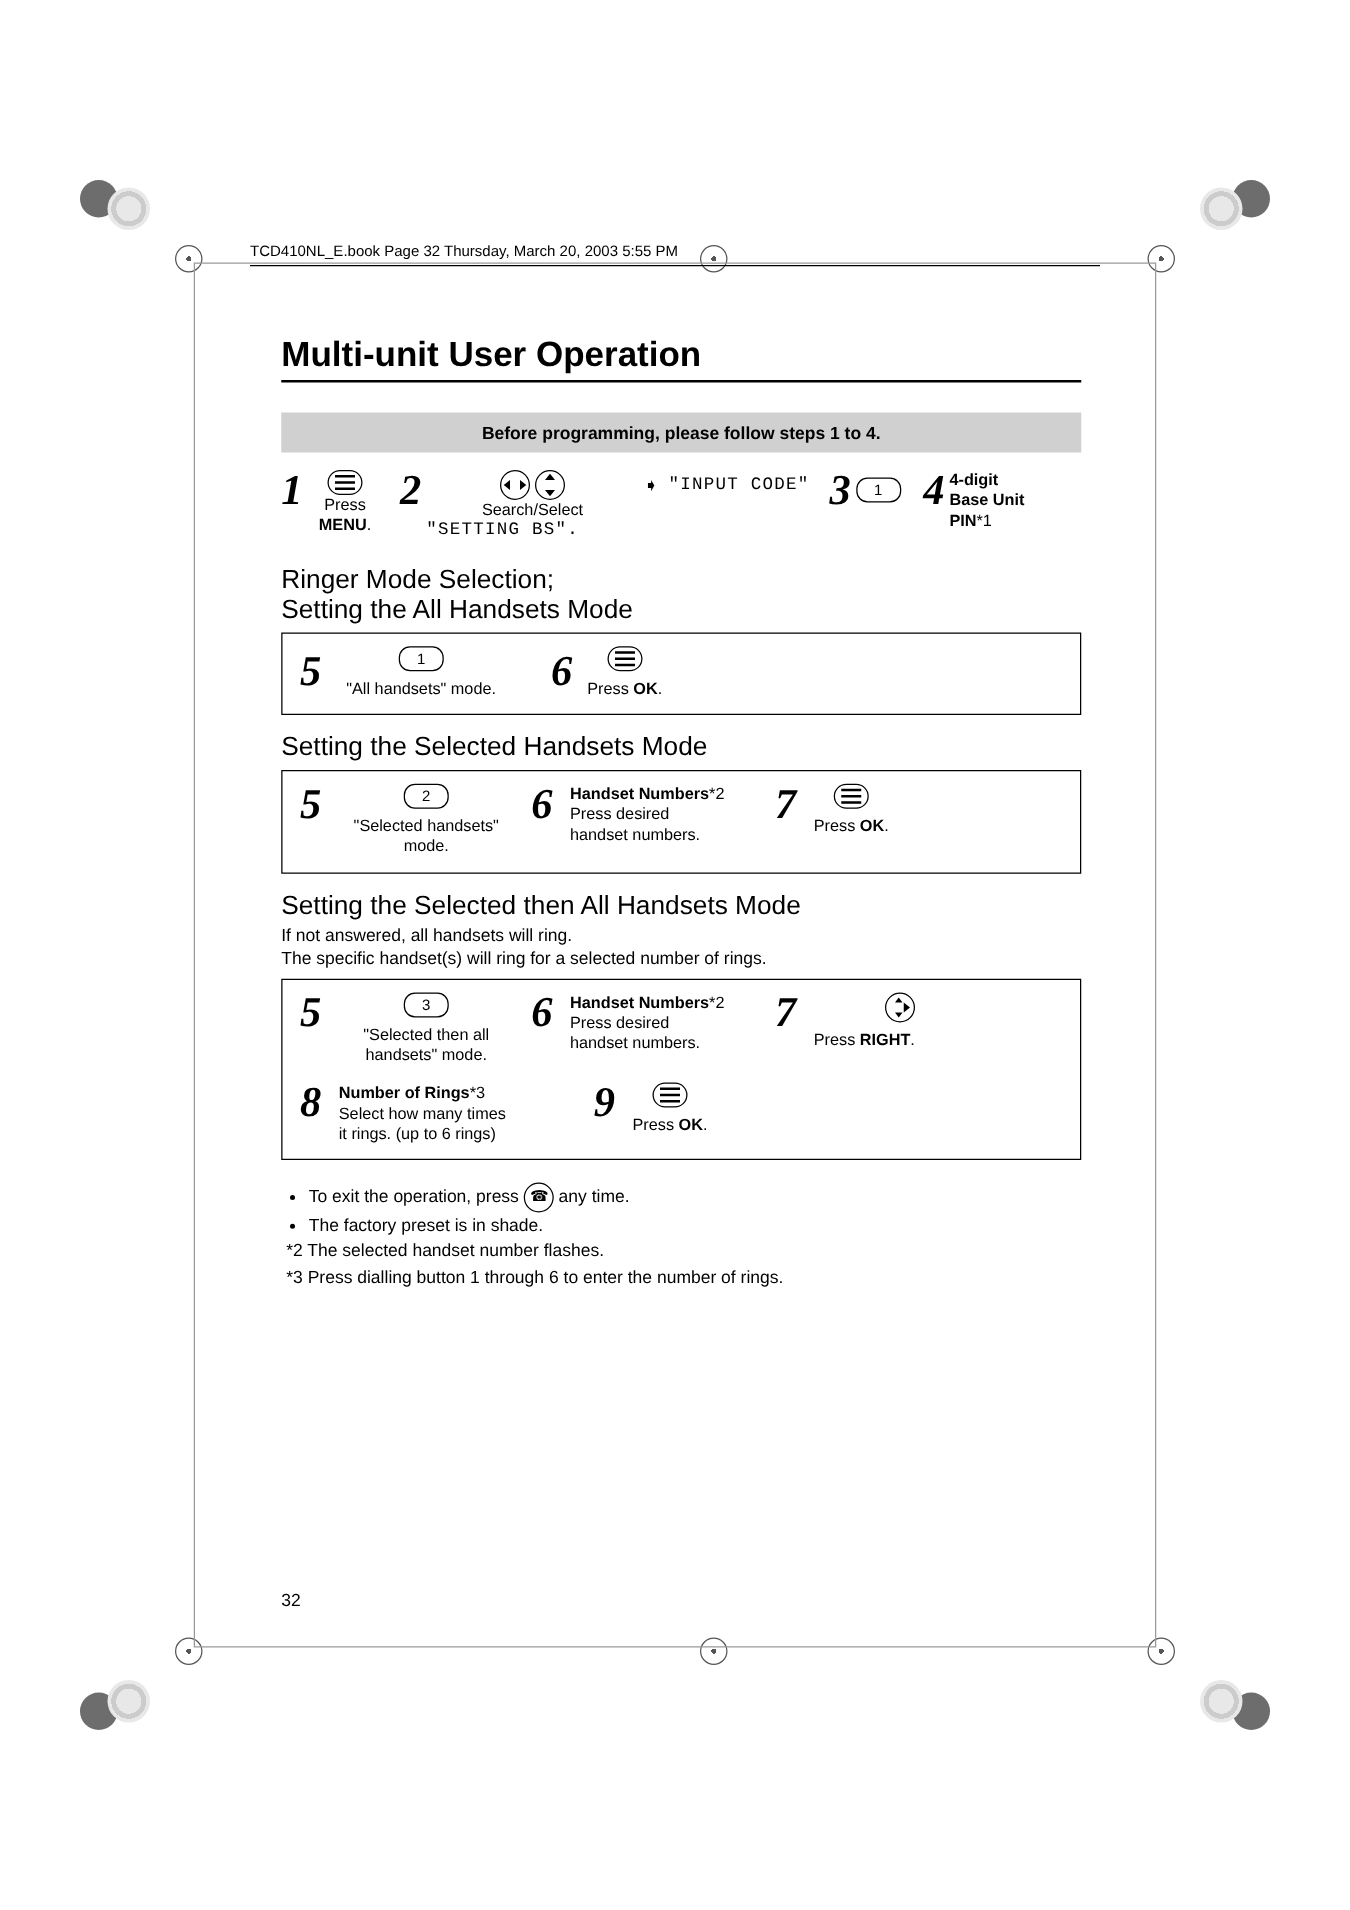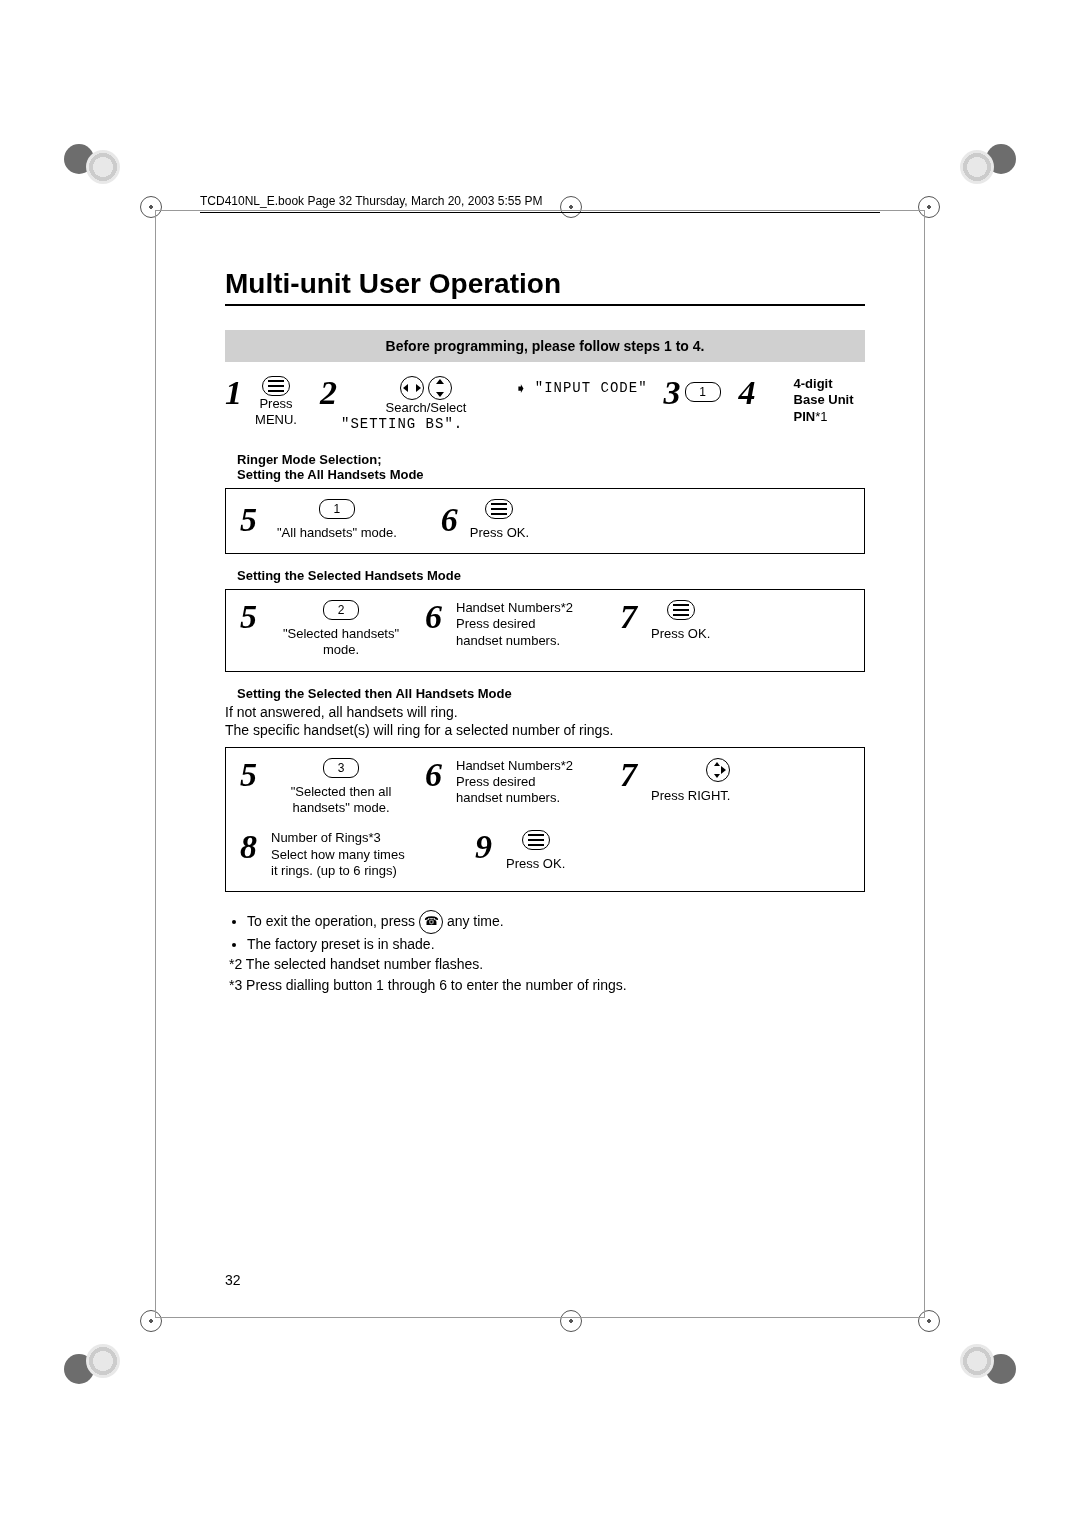--- a/index.html
+++ b/index.html
@@ -117,38 +117,38 @@
   .icon-pill {
     display:inline-block; min-width:30px; height:18px; border:1.5px solid #000; border-radius:9px;
     text-align:center; font-size:12px; line-height:18px; vertical-align:middle; padding:0 2px;
     font-family: Arial, sans-serif;
   }
   .icon-hang {
     display:inline-block; width:22px; height:22px; border:1.5px solid #000; border-radius:50%;
     position:relative; vertical-align:middle; font-size:12px;
   }
   .icon-hang::after{content:"☎";position:absolute;top:2px;left:4px;font-size:12px;}
-  .section-head { font-weight:bold; font-size:13px; margin:14px 0 6px 12px;}
+  .section-head { font-weight:normal; font-size:21px; margin:14px 0 6px 0;}
   .bordered-block {
     border:1px solid #000;
     padding:10px 14px 12px 14px;
     margin-bottom:6px;
   }
   .row { display:flex; align-items:flex-start; gap:14px;}
   .col { display:flex; flex-direction:column; font-size:13px; line-height:1.25;}
   .notes { font-size:14px; line-height:1.45; margin-top:18px; padding-left:4px;}
   .notes li { list-style: disc; margin-left:18px;}
   .notes .plain { list-style:none; margin-left:0;}
   .page-num{
     position:absolute;
     bottom:240px;
     left:225px;
     font-size:14px;
   }
-  b{font-weight:normal;margin-top:45px;}
+  b{font-weight:bold;margin-top:45px;}
 </style>
 </head>
 <body>
 
 <div class="crop-corner tl"></div>
 <div class="crop-corner tr"></div>
 <div class="crop-corner bl"></div>
 <div class="crop-corner br"></div>
 <div class="crop-mark tl"></div>
 <div class="crop-mark tr"></div>
@@ -191,21 +191,21 @@
 
     <div style="display:flex;align-items:center;gap:4px;margin-top:4px;">
       <span class="ptr">➧</span>
       <span class="mono">"INPUT CODE"</span>
     </div>
 
     <span class="bignum" style="margin-left:12px">3</span>
     <span class="icon-pill" style="margin-top:6px">1</span>
 
     <span class="bignum" style="margin-left:14px">4</span>
-    <div class="col" style="font-weight:bold;margin-left:34px;">
+    <div class="col" style="font-weight:bold;">
       <span>4-digit</span>
       <span>Base Unit</span>
       <span><span>PIN</span><span style="font-weight:normal">*1</span></span>
     </div>
   </div>
 
   <div class="section-head">
     <div>Ringer Mode Selection;</div>
     <div>Setting the All Handsets Mode</div>
   </div>

